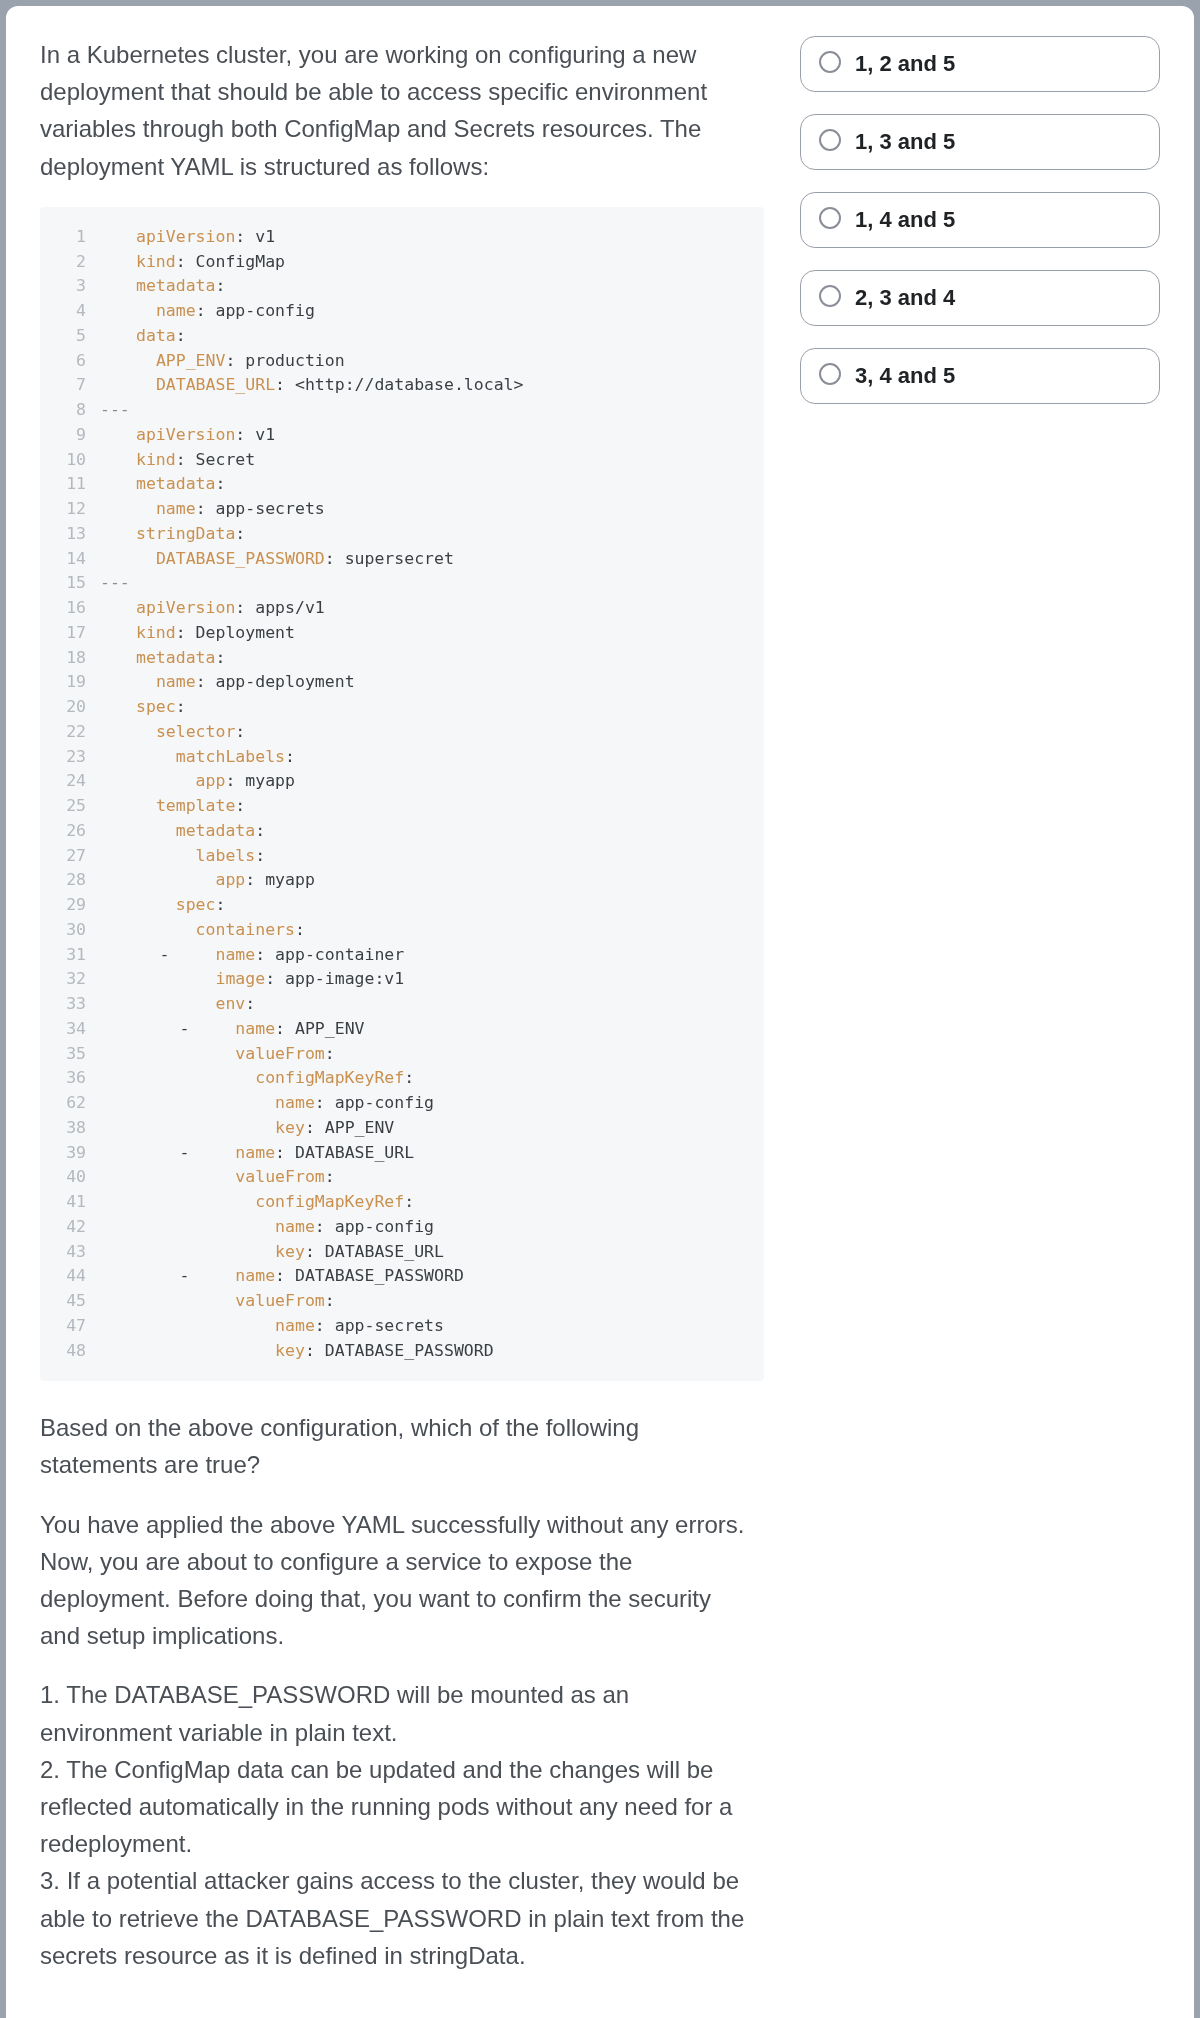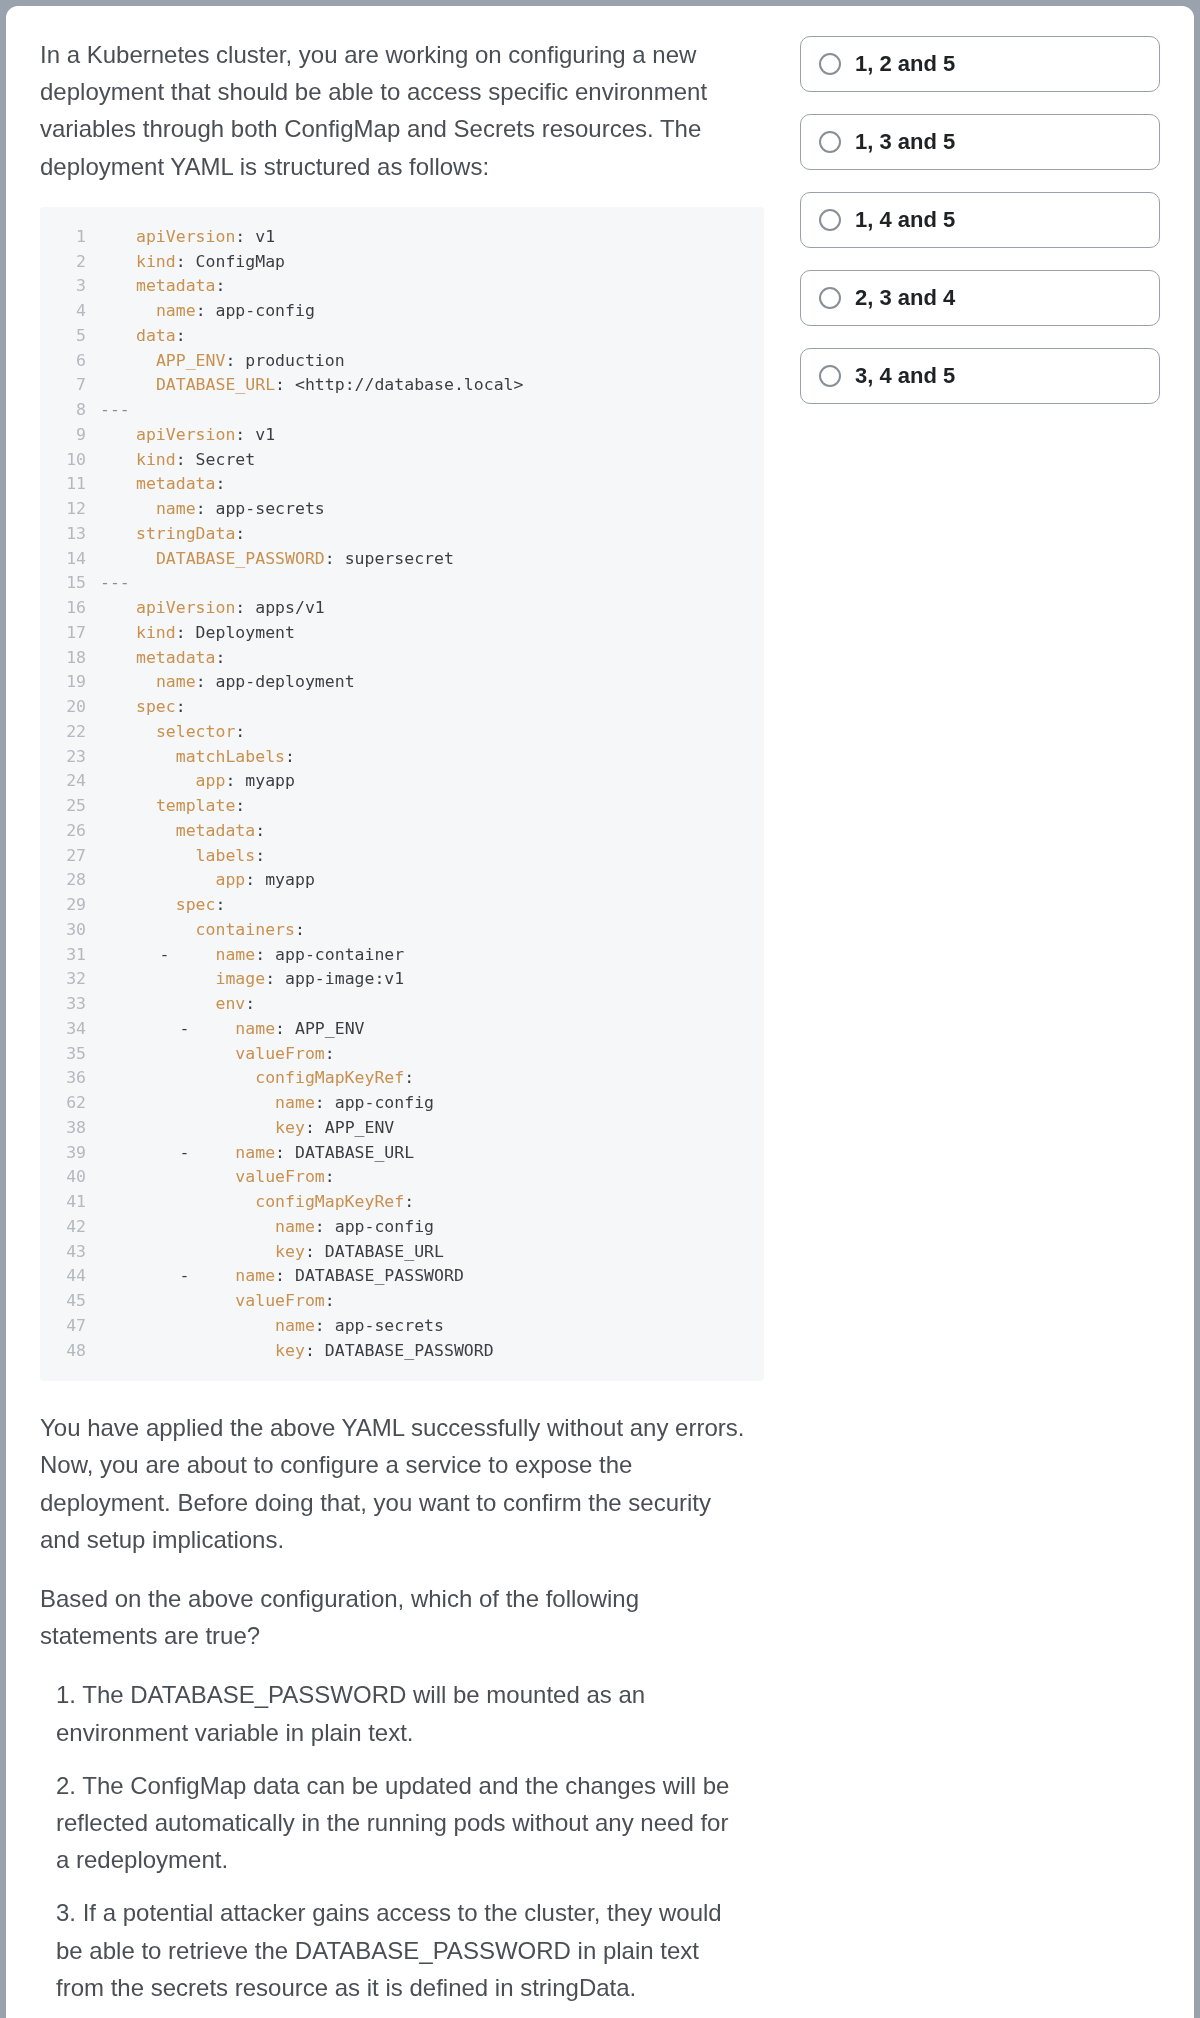--- a/index.html
+++ b/index.html
@@ -57,29 +57,29 @@
     flex: 0 0 auto;
     user-select: none;
   }
   .tok-key { color: #c9904f; margin-left: 36px; }       
   .tok-sep { color: #8a8f95; }       
   .statements {
     font-size: 24px;
     line-height: 1.55;
     color: #4a4f55;
   }
-  .statements p { margin: 16px; }
+  .statements p { margin: 0; }
 
   .option {
     border: 1px solid #9aa0aa;
-    border-radius: 10px;
+    border-radius: 15px;
     padding: 14px 18px;
     margin-bottom: 22px;
     display: flex;
-    align-items: center;
+    align-items: flex-start;
     gap: 14px;
     cursor: pointer;
     background: #ffffff;
   }
   .radio {
     width: 18px;
     height: 18px;
     border: 2px solid #8a8f97;
     border-radius: 50%;
     flex: 0 0 auto;
@@ -140,23 +140,23 @@
         <div class="codeline"><span class="ln">40</span><span><span>          </span><span class="tok-key">valueFrom</span><span>:</span></span></div>
         <div class="codeline"><span class="ln">41</span><span><span>            </span><span class="tok-key">configMapKeyRef</span><span>:</span></span></div>
         <div class="codeline"><span class="ln">42</span><span><span>              </span><span class="tok-key">name</span><span>: app-config</span></span></div>
         <div class="codeline"><span class="ln">43</span><span><span>              </span><span class="tok-key">key</span><span>: DATABASE_URL</span></span></div>
         <div class="codeline"><span class="ln">44</span><span><span>        - </span><span class="tok-key">name</span><span>: DATABASE_PASSWORD</span></span></div>
         <div class="codeline"><span class="ln">45</span><span><span>          </span><span class="tok-key">valueFrom</span><span>:</span></span></div>
         <div class="codeline"><span class="ln">47</span><span><span>              </span><span class="tok-key">name</span><span>: app-secrets</span></span></div>
         <div class="codeline"><span class="ln">48</span><span><span>              </span><span class="tok-key">key</span><span>: DATABASE_PASSWORD</span></span></div>
       </div>
 
+    <p class="para">Based on the above configuration, which of the following statements are true?</p>
+
     <p class="para">You have applied the above YAML successfully without any errors. Now, you are about to configure a service to expose the deployment. Before doing that, you want to confirm the security and setup implications.</p>
-
-    <p class="para">Based on the above configuration, which of the following statements are true?</p>
 
     <div class="statements" id="statements">
         <p>1. The DATABASE_PASSWORD will be mounted as an environment variable in plain text.</p>
         <p>2. The ConfigMap data can be updated and the changes will be reflected automatically in the running pods without any need for a redeployment.</p>
         <p>3. If a potential attacker gains access to the cluster, they would be able to retrieve the DATABASE_PASSWORD in plain text from the secrets resource as it is defined in stringData.</p>
       </div>
 
   </div>
 
   <div class="right-col" id="options">

